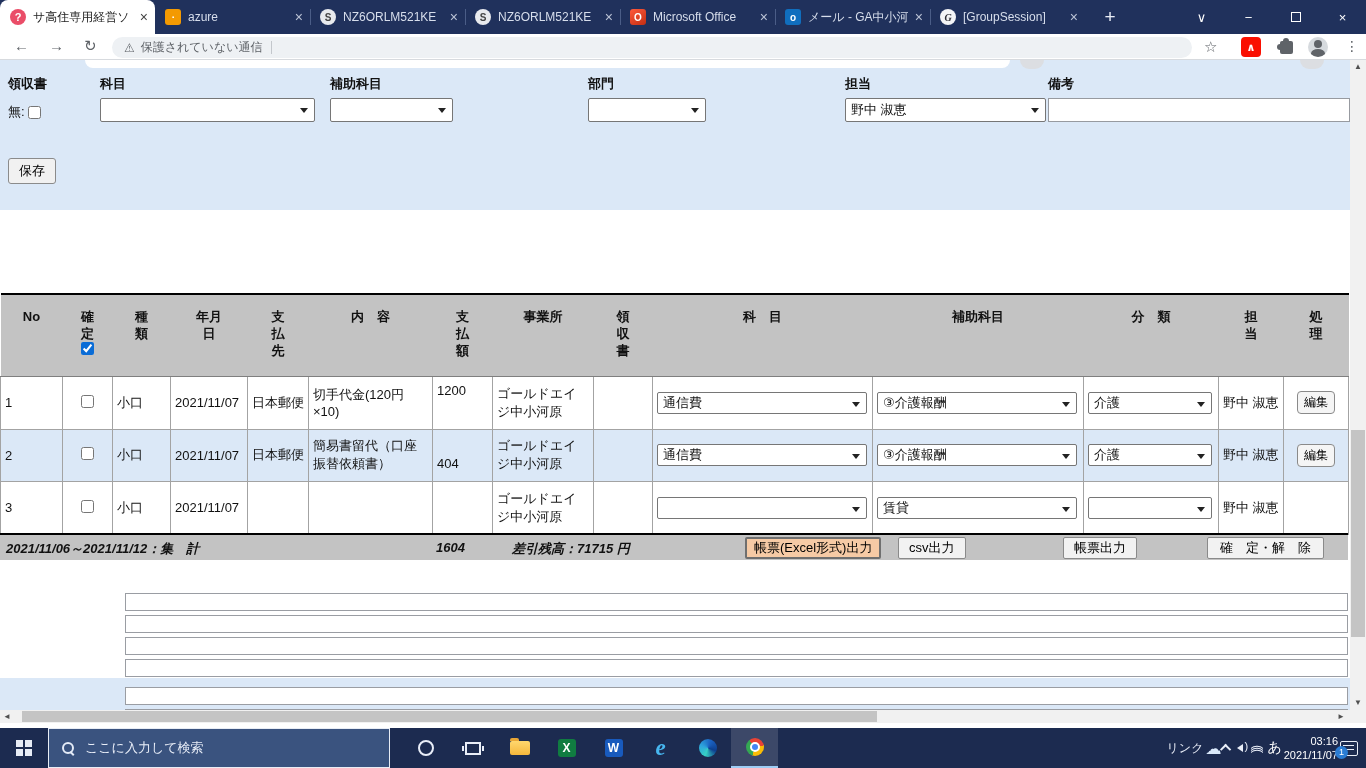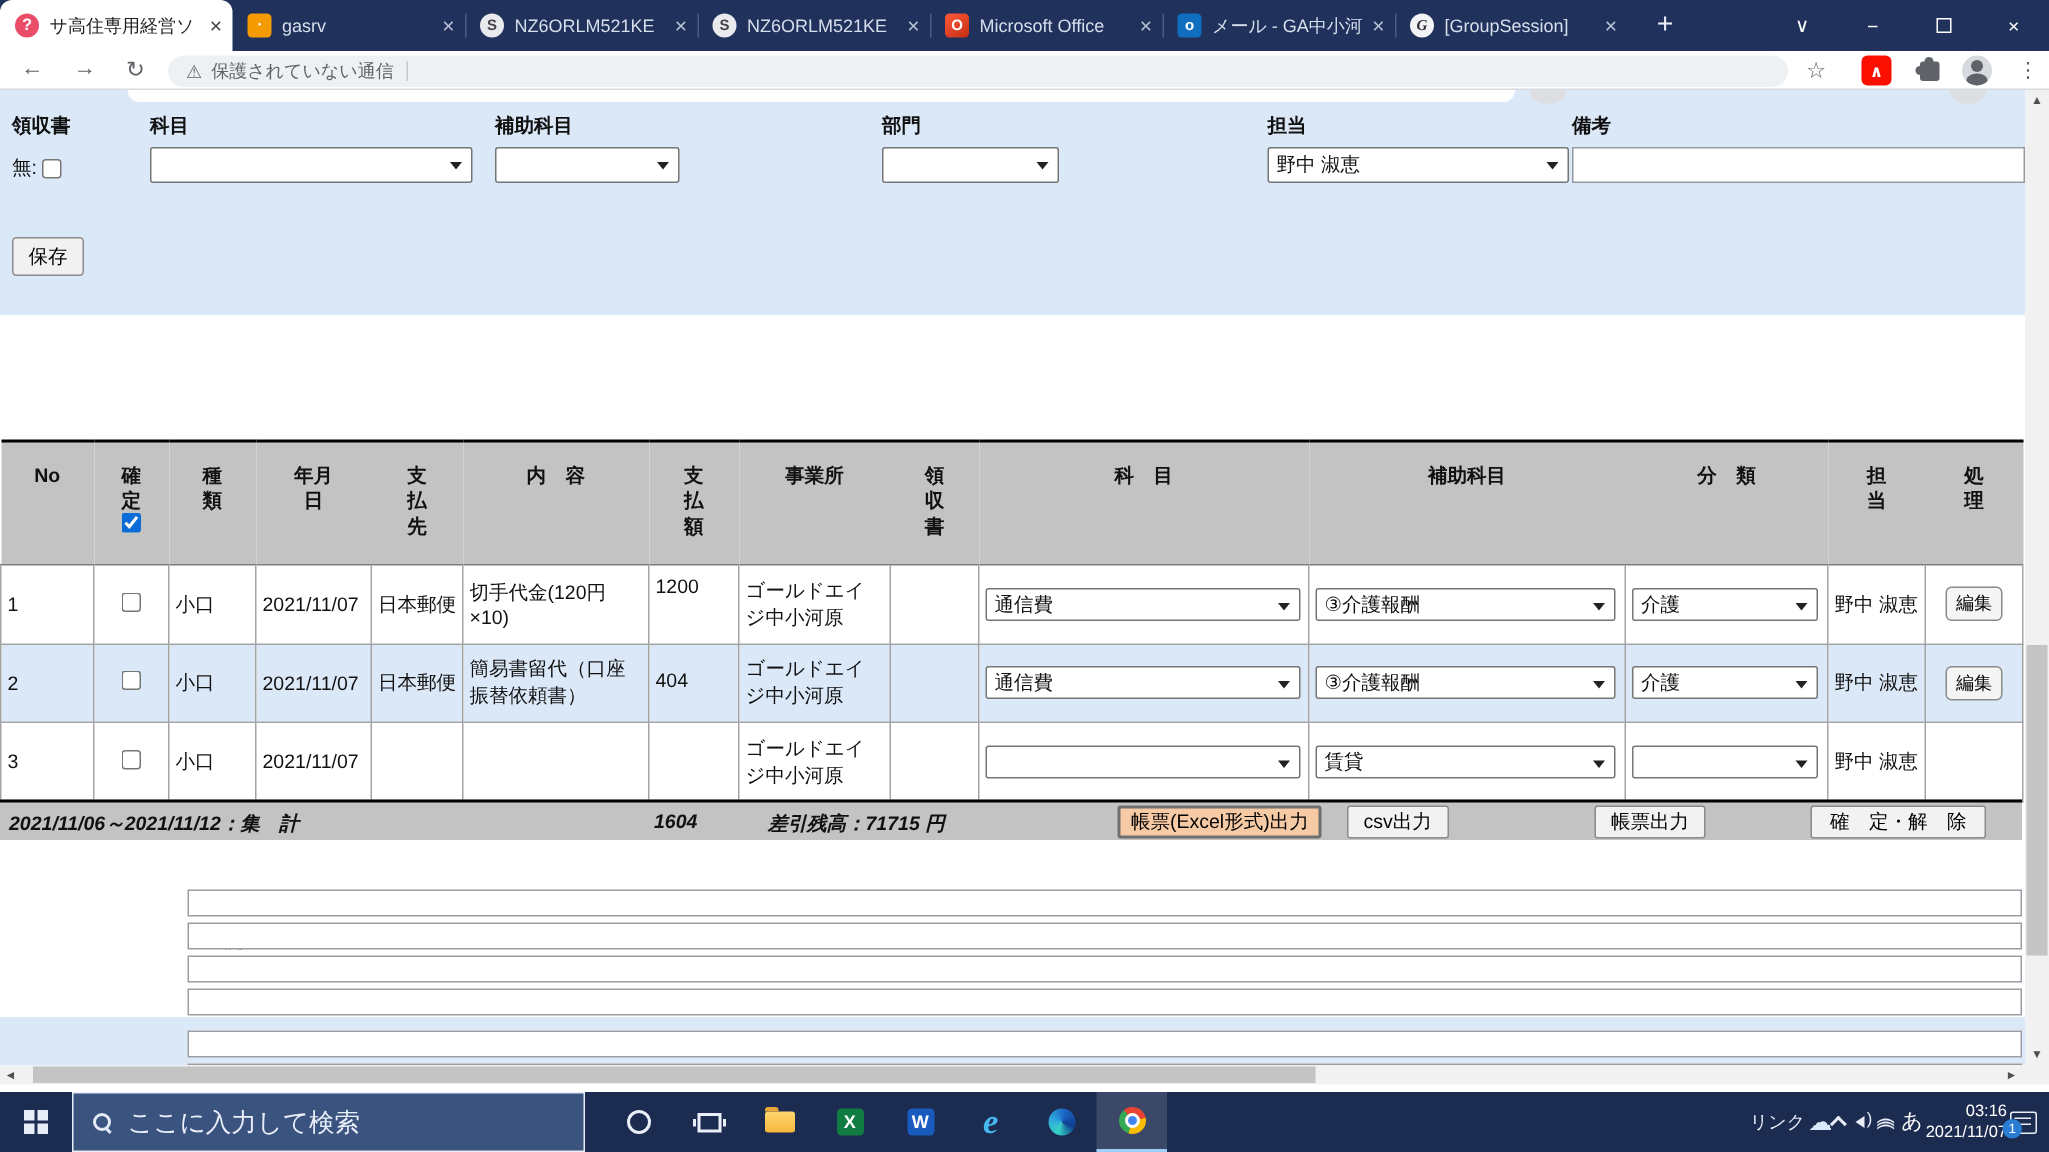--- a/index.html
+++ b/index.html
@@ -95,21 +95,21 @@
   .hscroll { position:absolute; top:710px; left:0; width:1350px; height:13px; background:#f1f1f1; }
   .hs-arrow { position:absolute; top:0; width:14px; height:13px; color:#505050; font-size:8px; text-align:center; line-height:13px; }
   .hs-left { left:0; } .hs-right { right:2px; }
   .hs-thumb { position:absolute; left:22px; top:1px; width:855px; height:11px; background:#c4c4c4; }
 
   
   .taskbar { position:absolute; top:728px; left:0; width:1366px; height:40px; background:#1c2b50; display:flex; align-items:center; color:#e9eef8; }
   .tb-start { width:48px; height:40px; display:flex; align-items:center; justify-content:center; }
   .winlogo { width:16px; height:16px; display:grid; grid-template-columns:7px 7px; grid-template-rows:7px 7px; gap:2px; }
   .winlogo i { background:#e7ecf6; display:block; }
-  .tb-search { width:342px; height:40px; background:#3a537f; border:1px solid #e8edf5; display:flex; align-items:center; gap:10px; padding-left:12px; font-size:17px; color:#e9eef8; }
+  .tb-search { width:342px; height:40px; background:#3a537f; border:1px solid #e8edf5; display:flex; align-items:center; gap:10px; padding-left:12px; font-size:13px; color:#e9eef8; }
   .mag { position:relative; width:14px; height:14px; flex:none; }
   .mag::before { content:""; position:absolute; left:1px; top:1px; width:8px; height:8px; border:2px solid #e4ebf7; border-radius:50%; }
   .mag::after { content:""; position:absolute; left:10px; top:10px; width:2px; height:5px; background:#e4ebf7; transform:rotate(-45deg); }
   .tb-icons { display:flex; height:40px; margin-left:12px; }
   .tslot { width:47px; height:40px; display:flex; align-items:center; justify-content:center; position:relative; }
   .tslot.active { background:rgba(255,255,255,.14); border-bottom:2px solid #9ecdf5; }
   .ico-cortana { width:16px; height:16px; border:2px solid #e9eef8; border-radius:50%; }
   .ico-taskview { width:16px; height:13px; border:2px solid #e9eef8; position:relative; }
   .ico-taskview::before { content:""; position:absolute; left:-5px; top:2px; width:2px; height:5px; background:#e9eef8; }
   .ico-taskview::after { content:""; position:absolute; right:-5px; top:2px; width:2px; height:5px; background:#e9eef8; }
@@ -139,21 +139,21 @@
 <body>
 
 <div class="tabbar">
   <div class="tab active">
     <span class="fav fav-q">?</span>
     <span class="title">サ高住専用経営ソ</span>
     <span class="close">×</span>
   </div>
   <div class="tab">
     <span class="fav fav-board">▪</span>
-    <span class="title">gasrv</span>
+    <span class="title">azure</span>
     <span class="close">×</span>
   </div>
   <div class="tab">
     <span class="fav fav-globe">S</span>
     <span class="title">NZ6ORLM521KE</span>
     <span class="close">×</span>
   </div>
   <div class="tab">
     <span class="fav fav-globe">S</span>
     <span class="title">NZ6ORLM521KE</span>
@@ -321,21 +321,21 @@
         <td>野中 淑恵</td>
         <td style="text-align:center"><button class="edit-btn">編集</button></td>
       </tr>
       <tr class="alt" style="height:52px">
         <td>2</td>
         <td style="text-align:center"><input type="checkbox" style=""></td>
         <td>小口</td>
         <td>2021/11/07</td>
         <td>日本郵便</td>
         <td>簡易書留代（口座振替依頼書）</td>
-        <td style="vertical-align:top;padding-top:16px">404</td>
+        <td style="vertical-align:top;padding-top:26px">404</td>
         <td>ゴールドエイジ中小河原</td>
         <td></td>
         <td>
             <div class="sel cell-select-subject"><span>通信費</span></div>
           </td>
         <td>
             <div class="sel cell-select-sub"><span>③介護報酬</span></div>
           </td>
         <td>
             <div class="sel cell-select-cat"><span>介護</span></div>

